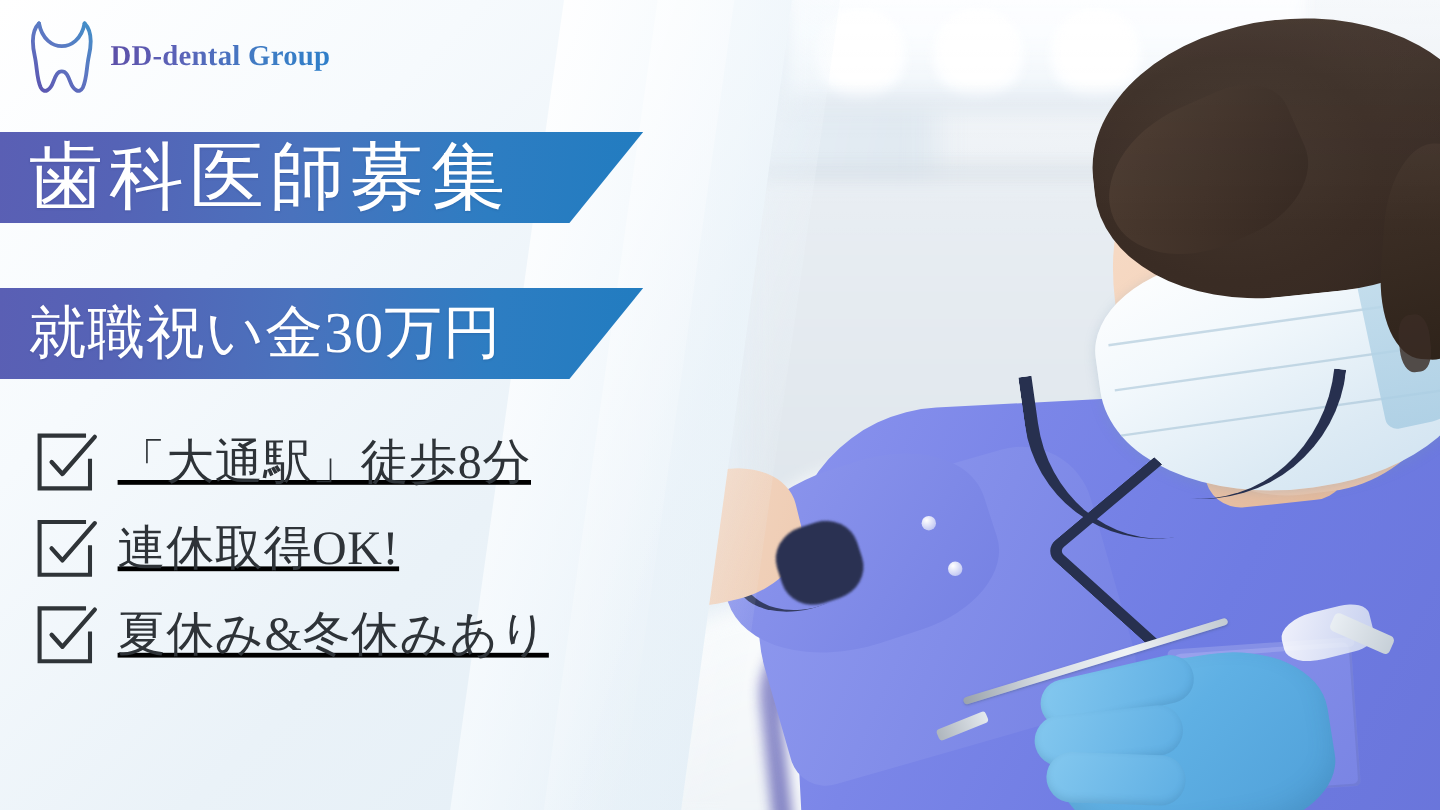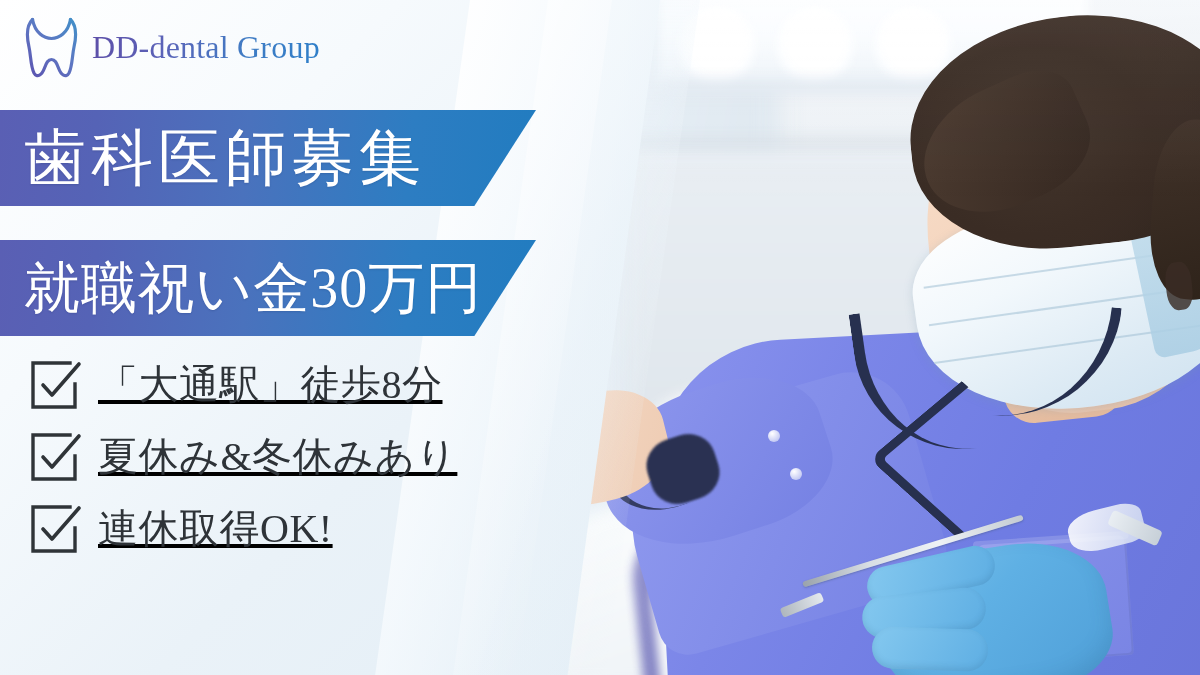--- a/index.html
+++ b/index.html
@@ -309,32 +309,32 @@
   }
 
   
   .logo {
     position:absolute; left:24px; top:16px;
     display:flex; align-items:center; gap:12px;
   }
   .logo-mark { width:56px; height:62px; display:block; }
   .logo-text {
     font-family:"Liberation Serif", serif;
-    font-size:32px; font-weight:400; letter-spacing:.2px;
+    font-size:24px; font-weight:700; letter-spacing:.2px;
     background:linear-gradient(100deg,#5d4fa8 0%,#5b63b8 32%,#3f7cc4 68%,#2f7fc9 100%);
     -webkit-background-clip:text; background-clip:text;
     color:transparent;
     line-height:1;
     white-space:nowrap;
   }
 
   
   .ribbon {
     position:absolute; left:0;
-    height:96px;
+    height:76px;
     display:flex; align-items:center;
     padding-left:24px;
     clip-path:polygon(0 0, 100% 0, 88.5% 100%, 0 100%);
     box-shadow:0 1px 4px rgba(40,60,110,.10);
   }
   .ribbon-1 {
     top:110px; width:536px;
     background:linear-gradient(96deg,#5a5fb4 0%,#5563b6 18%,#4a72bd 46%,#2d7dc2 76%,#217cc0 100%);
   }
   .ribbon-2 {
@@ -342,21 +342,21 @@
     background:linear-gradient(96deg,#5a5fb4 0%,#5563b6 18%,#4a72bd 46%,#2d7dc2 76%,#217cc0 100%);
   }
   .ribbon-text {
     color:#ffffff;
     font-family:"Liberation Serif", serif;
     font-size:62px; font-weight:400;
     letter-spacing:5px; line-height:1;
     white-space:nowrap;
     text-shadow:0 1px 2px rgba(20,40,90,.18);
   }
-  .ribbon-2 .ribbon-text { letter-spacing:1px; font-size:56px; }
+  .ribbon-2 .ribbon-text { letter-spacing:1px; font-size:48px; }
 
   
   .checklist {
     position:absolute; left:30px; top:360px;
     display:flex; flex-direction:column; gap:22px;text-decoration:underline;
   }
   .check-row { display:flex; align-items:center; gap:16px; }
   .check-box { width:52px; height:50px; flex:0 0 auto; display:block; }
   .check-label {
     font-family:"Liberation Serif", serif;
@@ -471,25 +471,25 @@
       </svg>
       <span class="check-label">「大通駅」徒歩8分</span>
     </div>
 
 
     <div class="check-row">
       <svg class="check-box" viewBox="0 0 52 50">
         <path d="M3 3 H40 M3 3 V47 M3 47 H45 M45 47 V24" stroke="#2f3438" stroke-width="3.4" fill="none" stroke-linecap="square"></path>
         <path d="M13 25 L22 35 L49 4" stroke="#2f3438" stroke-width="3.6" fill="none" stroke-linecap="round" stroke-linejoin="round"></path>
       </svg>
-      <span class="check-label">夏休み&amp;冬休みあり</span>
+      <span class="check-label">連休取得OK!</span>
     </div>
 
     <div class="check-row">
       <svg class="check-box" viewBox="0 0 52 50">
         <path d="M3 3 H40 M3 3 V47 M3 47 H45 M45 47 V24" stroke="#2f3438" stroke-width="3.4" fill="none" stroke-linecap="square"></path>
         <path d="M13 25 L22 35 L49 4" stroke="#2f3438" stroke-width="3.6" fill="none" stroke-linecap="round" stroke-linejoin="round"></path>
       </svg>
-      <span class="check-label">連休取得OK!</span>
+      <span class="check-label">夏休み&amp;冬休みあり</span>
     </div>
 
   </div>
 </div>
 
 </body></html>

